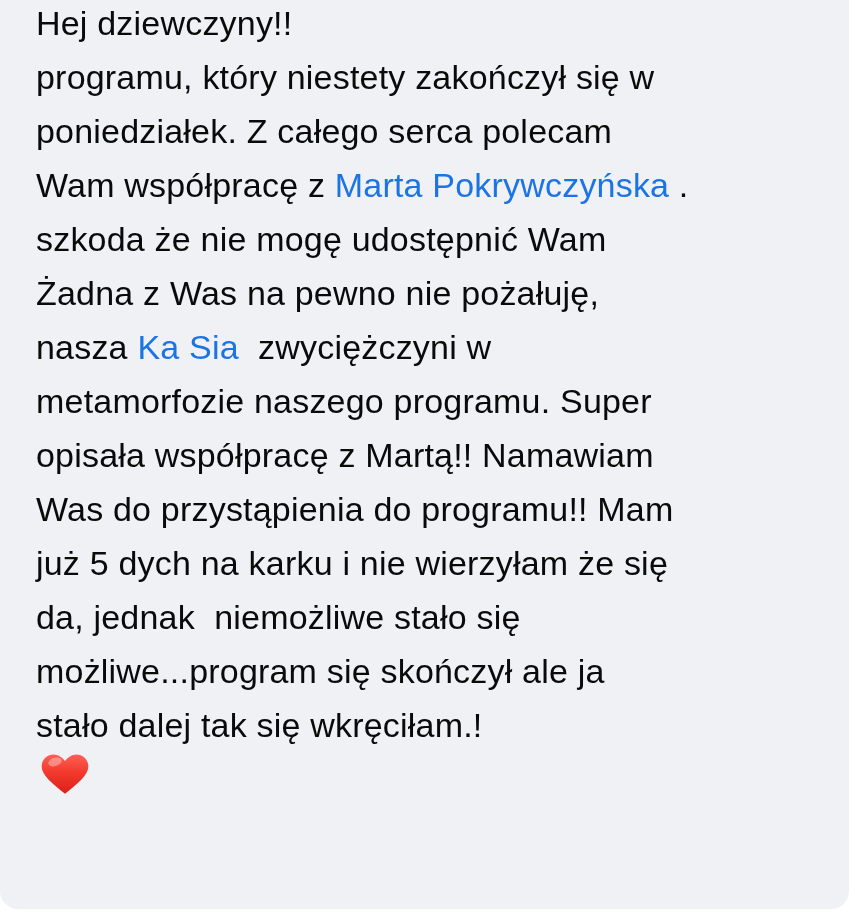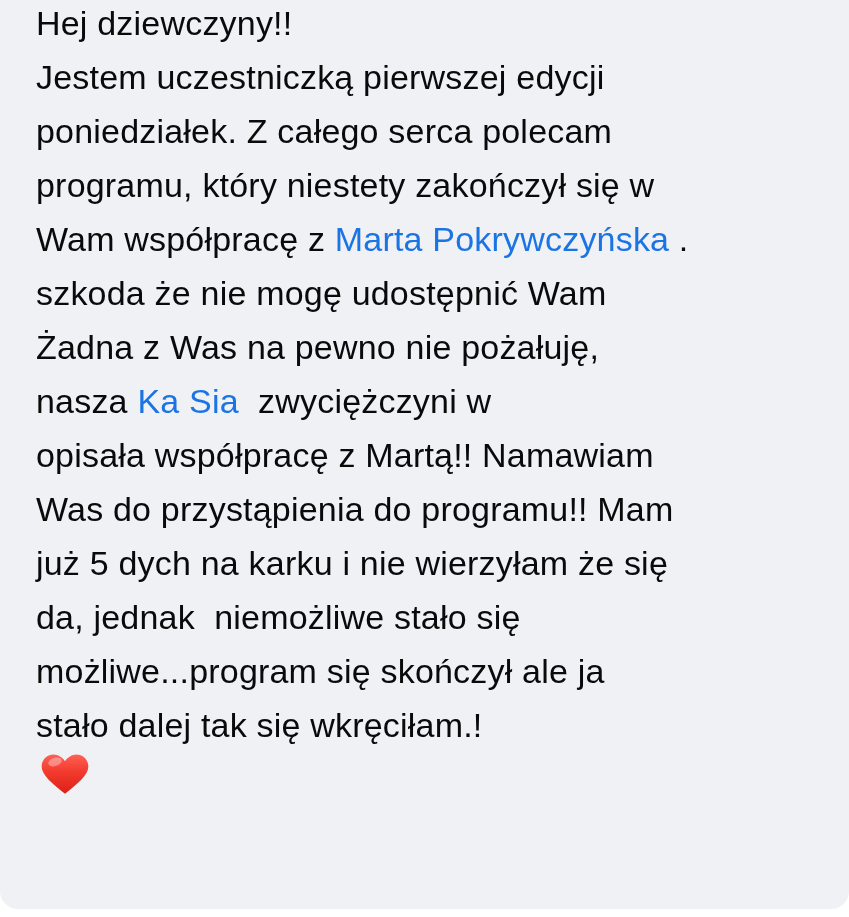--- a/index.html
+++ b/index.html
@@ -53,31 +53,31 @@
   }
 </style>
 </head>
 <body>
 
 <div class="stage">
   <div class="bubble">
     <div class="text-block">
 
       <div class="line"><span>Hej dziewczyny!!</span></div>
-      <div class="line"><span>Jestem uczestniczką pierwszej edycji</span></div>
+      <div class="line"><span>programu, który niestety zakończył się w</span></div>
       <div class="line"><span>poniedziałek. Z całego serca polecam</span></div>
-      <div class="line"><span>programu, który niestety zakończył się w</span></div>
 
       <div class="line"><span>Wam współpracę z </span><span class="link">Marta Pokrywczyńska</span><span> .</span></div>
 
       <div class="line"><span>szkoda że nie mogę udostępnić Wam</span></div>
       <div class="line"><span>Żadna z Was na pewno nie pożałuję,</span></div>
 
       <div class="line"><span>nasza </span><span class="link">Ka Sia</span><span>  zwyciężczyni w</span></div>
 
+      <div class="line"><span>metamorfozie naszego programu. Super</span></div>
       <div class="line"><span>opisała współpracę z Martą!! Namawiam</span></div>
       <div class="line"><span>Was do przystąpienia do programu!! Mam</span></div>
       <div class="line"><span>już 5 dych na karku i nie wierzyłam że się</span></div>
       <div class="line"><span>da, jednak  niemożliwe stało się</span></div>
       <div class="line"><span>możliwe...program się skończył ale ja</span></div>
       <div class="line"><span>stało dalej tak się wkręciłam.!</span></div>
 
       <div class="line"><span class="heart"><svg width="48" height="44" viewBox="0 0 36 32" xmlns="http://www.w3.org/2000/svg">
         <defs>
           <linearGradient id="heartGrad" x1="0" y1="0" x2="0" y2="1">

